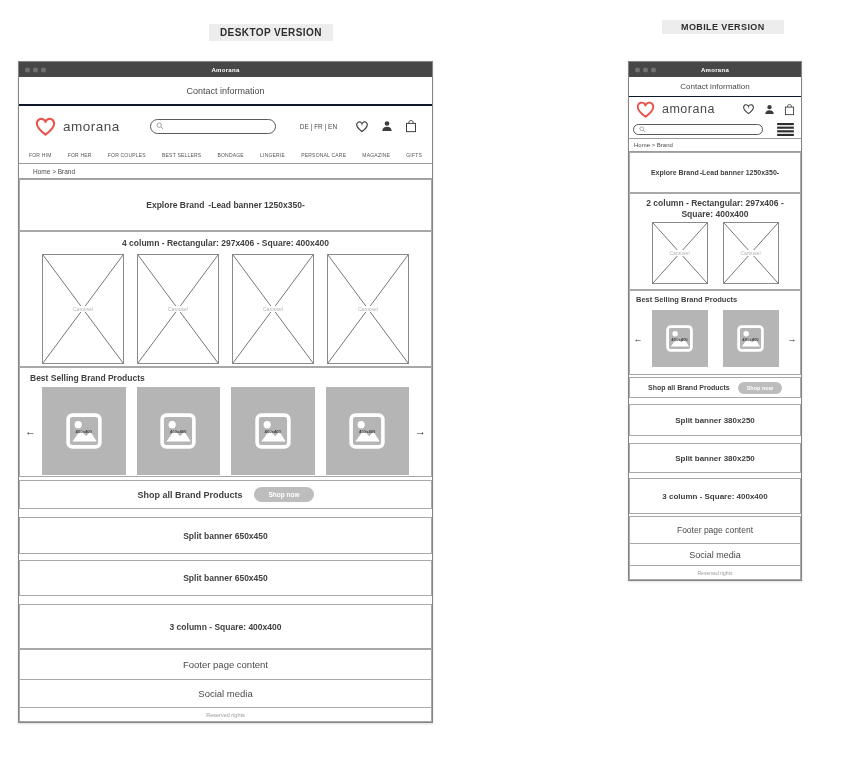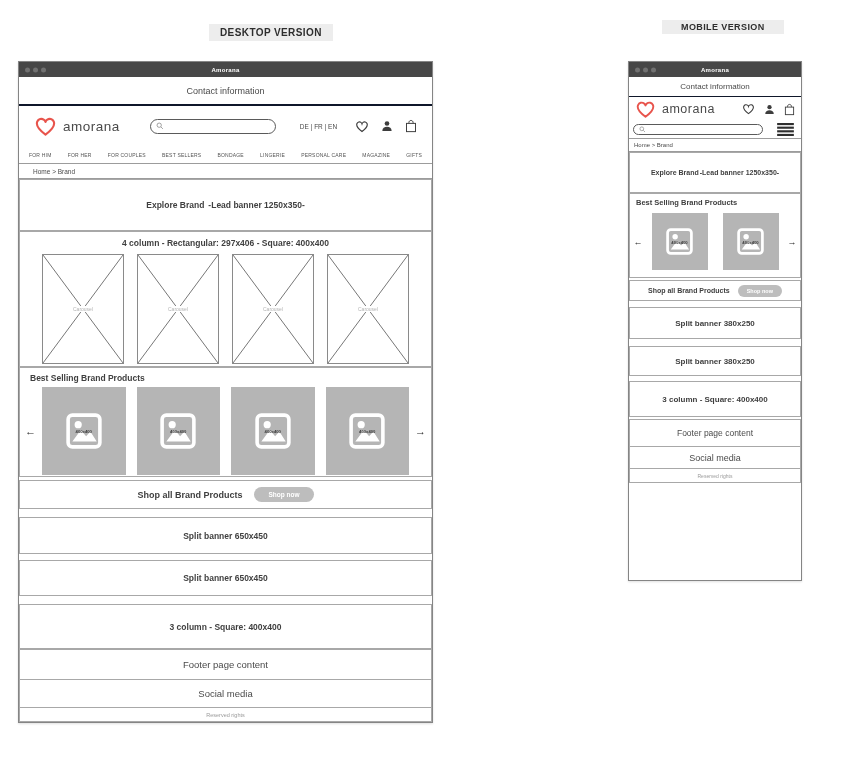--- a/index.html
+++ b/index.html
@@ -363,20 +363,39 @@
 
   <div class="breadcrumb">
     <span>Home &gt; Brand</span>
   </div>
 
   <div class="sec explore center bold-t">
     <div>Explore Brand</div>
     <div>-Lead banner 1250x350-</div>
   </div>
 
+  <div class="sec grid2">
+    <div class="grid-head bold-t">2 column - Rectangular: 297x406 - Square: 400x400</div>
+    <div class="xrow">
+      <div class="xbox">
+        <svg class="cross" viewBox="0 0 100 100" preserveAspectRatio="none">
+            <line x1="0" y1="0" x2="100" y2="100" stroke="#777" stroke-width="1" vector-effect="non-scaling-stroke"></line>
+            <line x1="100" y1="0" x2="0" y2="100" stroke="#777" stroke-width="1" vector-effect="non-scaling-stroke"></line>
+          </svg>
+        <span class="xlabel">Carousel</span>
+      </div>
+      <div class="xbox">
+        <svg class="cross" viewBox="0 0 100 100" preserveAspectRatio="none">
+            <line x1="0" y1="0" x2="100" y2="100" stroke="#777" stroke-width="1" vector-effect="non-scaling-stroke"></line>
+            <line x1="100" y1="0" x2="0" y2="100" stroke="#777" stroke-width="1" vector-effect="non-scaling-stroke"></line>
+          </svg>
+        <span class="xlabel">Carousel</span>
+      </div>
+    </div>
+  </div>
 
   <div class="sec bestsell">
     <div class="bs-head">Best Selling Brand Products</div>
     <div class="car-row">
       <span class="arrow">←</span>
       <div class="car-tiles">
         <div class="gray-tile">
           <svg viewBox="0 0 34 34" width="27" height="27">
               <rect x="2" y="2" width="30" height="30" rx="4" fill="none" stroke="#fff" stroke-width="3.4"></rect>
               <circle cx="11.5" cy="11" r="3.4" fill="#fff"></circle>

